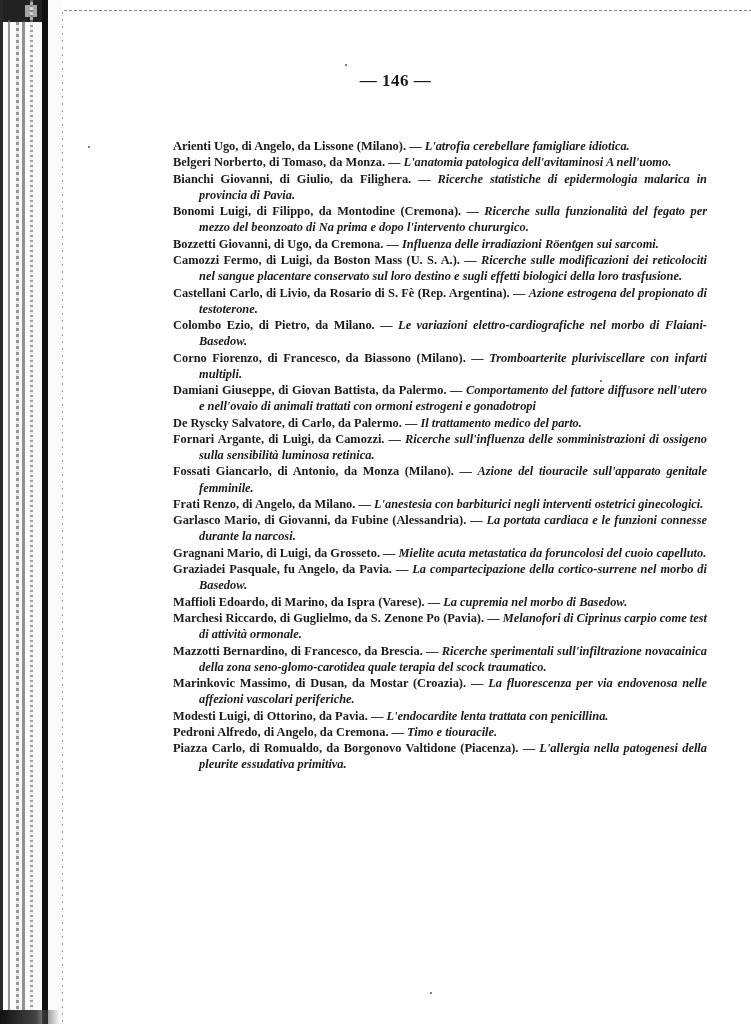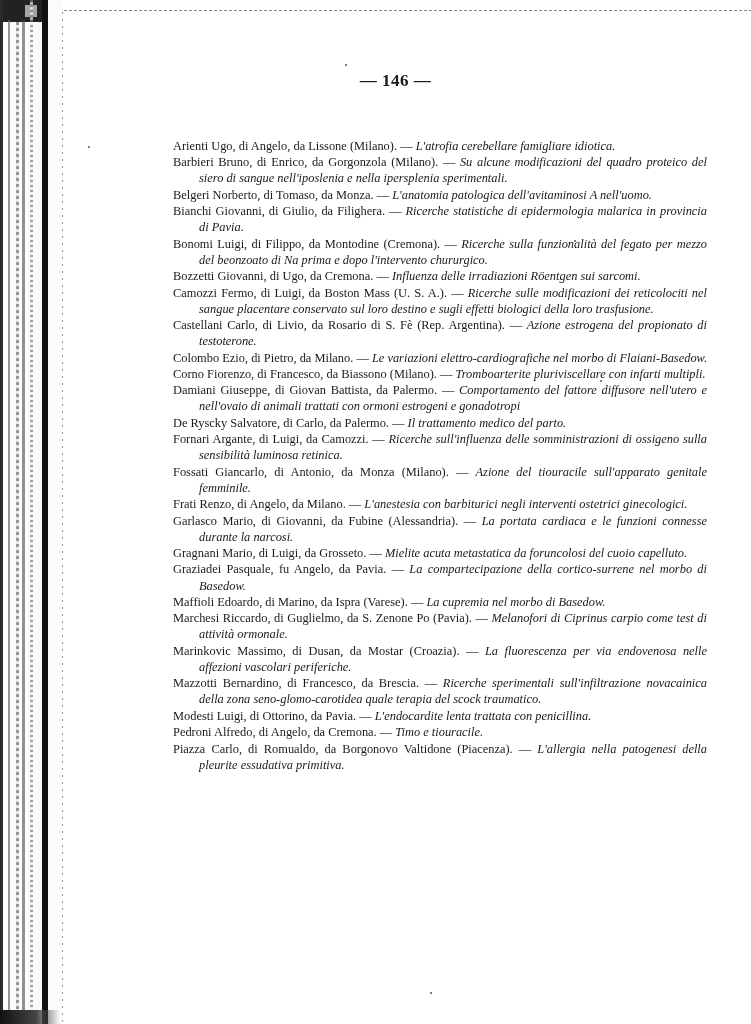--- a/index.html
+++ b/index.html
@@ -32,21 +32,21 @@
     background: repeating-linear-gradient(to right,#888 0 3px,transparent 3px 5px);
   }
 
   .page-number {
     position: absolute; top: 71px; left: 0; width: 751px; text-align: center;
     font-size: 17px; font-weight: bold; letter-spacing: 0.5px; padding-left: 40px; box-sizing: border-box;
   }
 
   .entries {
     position: absolute; left: 173px; top: 138px; width: 534px;
-    font-size: 12.4px; line-height: 16.1px;
+    font-size: 12.4px; line-height: 16.1px; font-weight: bold;
   }
   .entry {
     padding-left: 26px; text-indent: -26px;
     text-align: justify; margin-bottom: 0.3px;
   }
   .entry .author { font-style: normal; }
   .entry .dash { font-style: normal; }
   .entry .title { font-style: italic; }
 
   .speck { position:absolute; width:2px; height:2px; background:#555; border-radius:1px; }
@@ -65,41 +65,40 @@
     <div class="edge-f"></div>
   <div class="foot"></div>
 </div>
 <div class="page-edge-left"></div>
 <div class="page-edge-top"></div>
 
 <div class="page-number">— 146 —</div>
 
 <div class="entries" id="entries">
     <div class="entry"><span class="author">Arienti Ugo, di Angelo, da Lissone (Milano).</span><span class="dash"> — </span><span class="title">L'atrofia cerebellare famigliare idiotica.</span></div>
-    <div class="entry"><span class="author">Barbieri Bruno, di Enrico, da Gorgonzola (Milano).</span><span class="dash"> — </span><span class="title">Su alcune modificazioni del quadro proteico del siero di sangue nell'iposlenia e nella ipersplenia sperimentali.</span></div>
     <div class="entry"><span class="author">Belgeri Norberto, di Tomaso, da Monza.</span><span class="dash"> — </span><span class="title">L'anatomia patologica dell'avitaminosi A nell'uomo.</span></div>
     <div class="entry"><span class="author">Bianchi Giovanni, di Giulio, da Filighera.</span><span class="dash"> — </span><span class="title">Ricerche statistiche di epidermologia malarica in provincia di Pavia.</span></div>
     <div class="entry"><span class="author">Bonomi Luigi, di Filippo, da Montodine (Cremona).</span><span class="dash"> — </span><span class="title">Ricerche sulla funzionalità del fegato per mezzo del beonzoato di Na prima e dopo l'intervento chururgico.</span></div>
     <div class="entry"><span class="author">Bozzetti Giovanni, di Ugo, da Cremona.</span><span class="dash"> — </span><span class="title">Influenza delle irradiazioni Röentgen sui sarcomi.</span></div>
     <div class="entry"><span class="author">Camozzi Fermo, di Luigi, da Boston Mass (U. S. A.).</span><span class="dash"> — </span><span class="title">Ricerche sulle modificazioni dei reticolociti nel sangue placentare conservato sul loro destino e sugli effetti biologici della loro trasfusione.</span></div>
     <div class="entry"><span class="author">Castellani Carlo, di Livio, da Rosario di S. Fè (Rep. Argentina).</span><span class="dash"> — </span><span class="title">Azione estrogena del propionato di testoterone.</span></div>
     <div class="entry"><span class="author">Colombo Ezio, di Pietro, da Milano.</span><span class="dash"> — </span><span class="title">Le variazioni elettro-cardiografiche nel morbo di Flaiani-Basedow.</span></div>
     <div class="entry"><span class="author">Corno Fiorenzo, di Francesco, da Biassono (Milano).</span><span class="dash"> — </span><span class="title">Tromboarterite pluriviscellare con infarti multipli.</span></div>
     <div class="entry"><span class="author">Damiani Giuseppe, di Giovan Battista, da Palermo.</span><span class="dash"> — </span><span class="title">Comportamento del fattore diffusore nell'utero e nell'ovaio di animali trattati con ormoni estrogeni e gonadotropi</span></div>
     <div class="entry"><span class="author">De Ryscky Salvatore, di Carlo, da Palermo.</span><span class="dash"> — </span><span class="title">Il trattamento medico del parto.</span></div>
     <div class="entry"><span class="author">Fornari Argante, di Luigi, da Camozzi.</span><span class="dash"> — </span><span class="title">Ricerche sull'influenza delle somministrazioni di ossigeno sulla sensibilità luminosa retinica.</span></div>
     <div class="entry"><span class="author">Fossati Giancarlo, di Antonio, da Monza (Milano).</span><span class="dash"> — </span><span class="title">Azione del tiouracile sull'apparato genitale femminile.</span></div>
     <div class="entry"><span class="author">Frati Renzo, di Angelo, da Milano.</span><span class="dash"> — </span><span class="title">L'anestesia con barbiturici negli interventi ostetrici ginecologici.</span></div>
     <div class="entry"><span class="author">Garlasco Mario, di Giovanni, da Fubine (Alessandria).</span><span class="dash"> — </span><span class="title">La portata cardiaca e le funzioni connesse durante la narcosi.</span></div>
     <div class="entry"><span class="author">Gragnani Mario, di Luigi, da Grosseto.</span><span class="dash"> — </span><span class="title">Mielite acuta metastatica da foruncolosi del cuoio capelluto.</span></div>
     <div class="entry"><span class="author">Graziadei Pasquale, fu Angelo, da Pavia.</span><span class="dash"> — </span><span class="title">La compartecipazione della cortico-surrene nel morbo di Basedow.</span></div>
     <div class="entry"><span class="author">Maffioli Edoardo, di Marino, da Ispra (Varese).</span><span class="dash"> — </span><span class="title">La cupremia nel morbo di Basedow.</span></div>
     <div class="entry"><span class="author">Marchesi Riccardo, di Guglielmo, da S. Zenone Po (Pavia).</span><span class="dash"> — </span><span class="title">Melanofori di Ciprinus carpio come test di attività ormonale.</span></div>
+    <div class="entry"><span class="author">Mazzotti Bernardino, di Francesco, da Brescia.</span><span class="dash"> — </span><span class="title">Ricerche sperimentali sull'infiltrazione novacainica della zona seno-glomo-carotidea quale terapia del scock traumatico.</span></div>
     <div class="entry"><span class="author">Marinkovic Massimo, di Dusan, da Mostar (Croazia).</span><span class="dash"> — </span><span class="title">La fluorescenza per via endovenosa nelle affezioni vascolari periferiche.</span></div>
-    <div class="entry"><span class="author">Mazzotti Bernardino, di Francesco, da Brescia.</span><span class="dash"> — </span><span class="title">Ricerche sperimentali sull'infiltrazione novacainica della zona seno-glomo-carotidea quale terapia del scock traumatico.</span></div>
     <div class="entry"><span class="author">Modesti Luigi, di Ottorino, da Pavia.</span><span class="dash"> — </span><span class="title">L'endocardite lenta trattata con penicillina.</span></div>
     <div class="entry"><span class="author">Pedroni Alfredo, di Angelo, da Cremona.</span><span class="dash"> — </span><span class="title">Timo e tiouracile.</span></div>
     <div class="entry"><span class="author">Piazza Carlo, di Romualdo, da Borgonovo Valtidone (Piacenza).</span><span class="dash"> — </span><span class="title">L'allergia nella patogenesi della pleurite essudativa primitiva.</span></div>
   </div>
 
 <div class="speck" style="left:345px;top:64px"></div>
 <div class="speck" style="left:574px;top:240px"></div>
 <div class="speck" style="left:600px;top:380px"></div>
 <div class="speck" style="left:430px;top:992px"></div>
 <div class="speck" style="left:88px;top:146px"></div>

